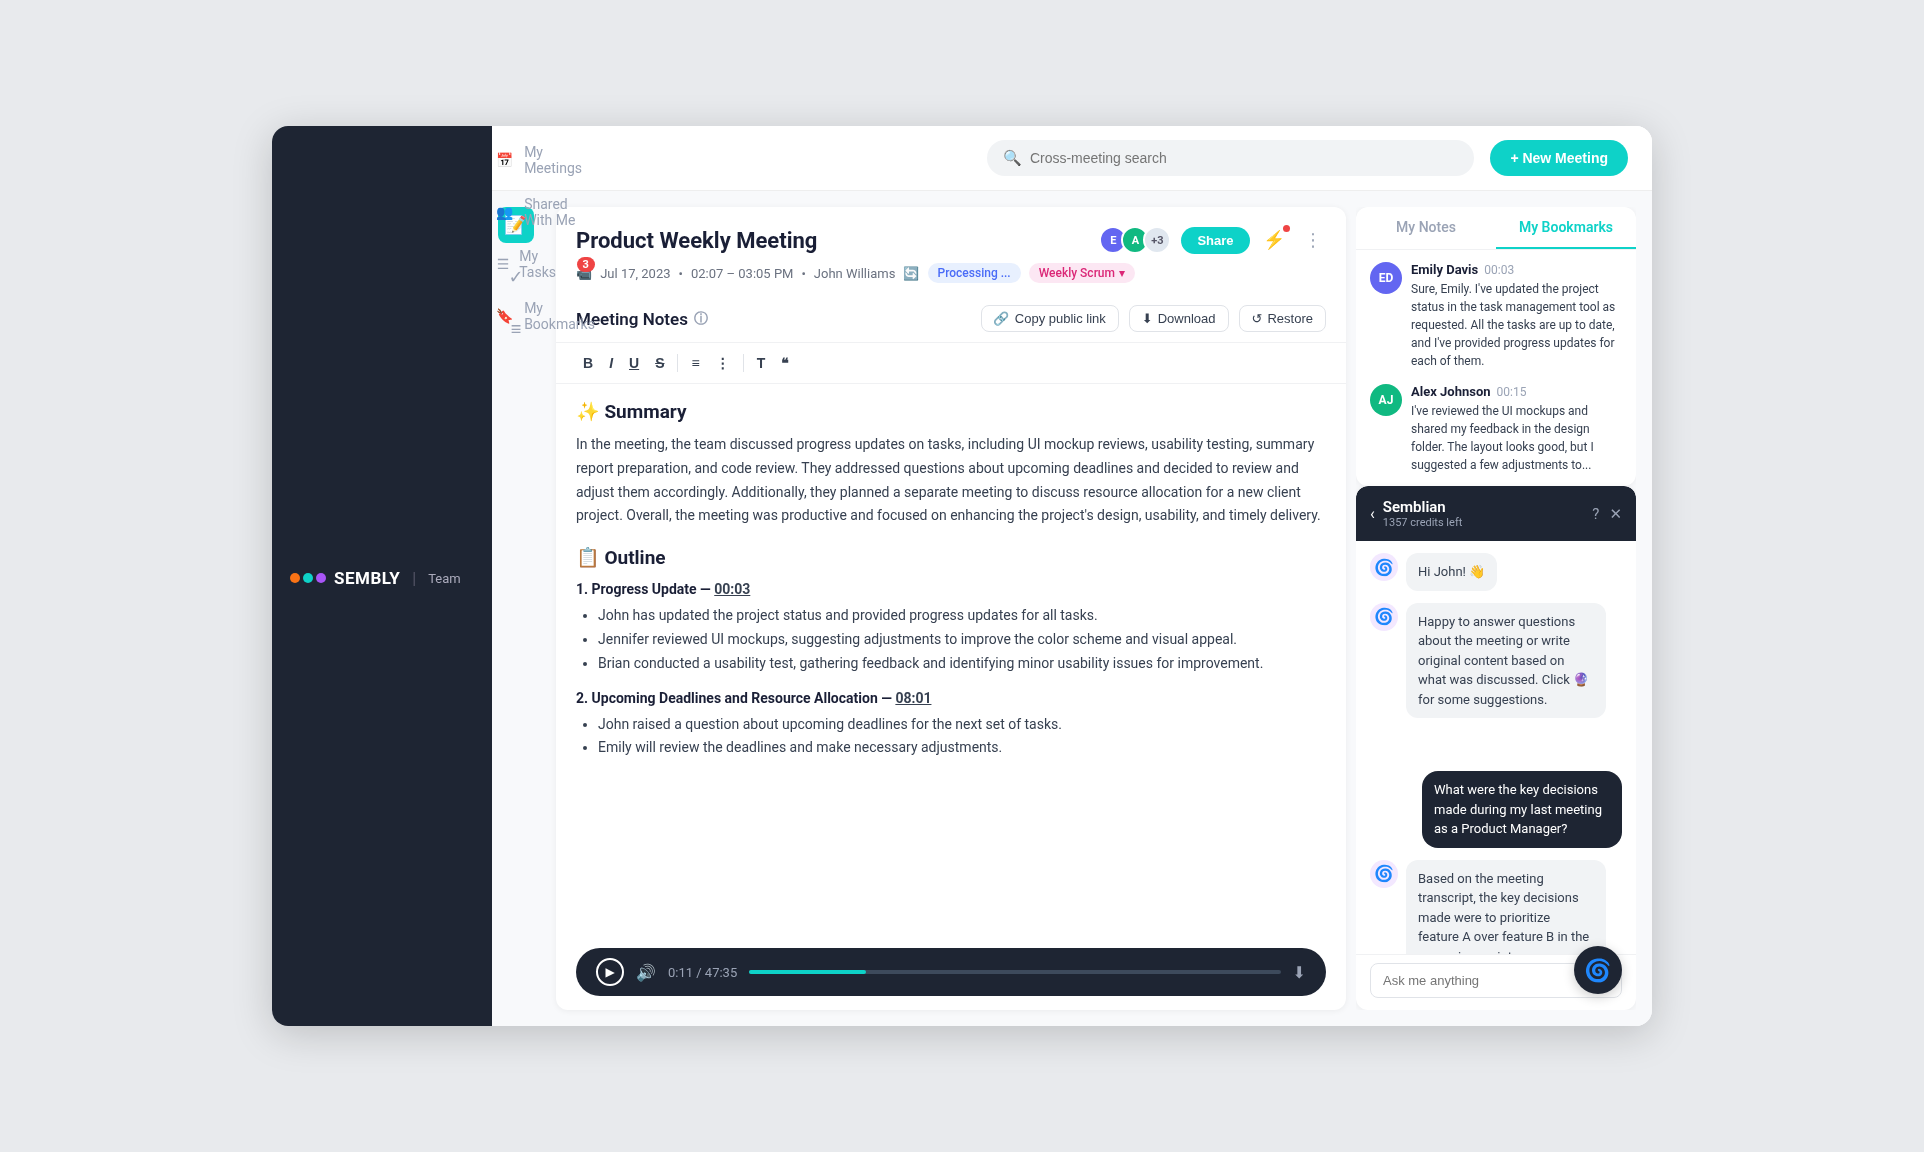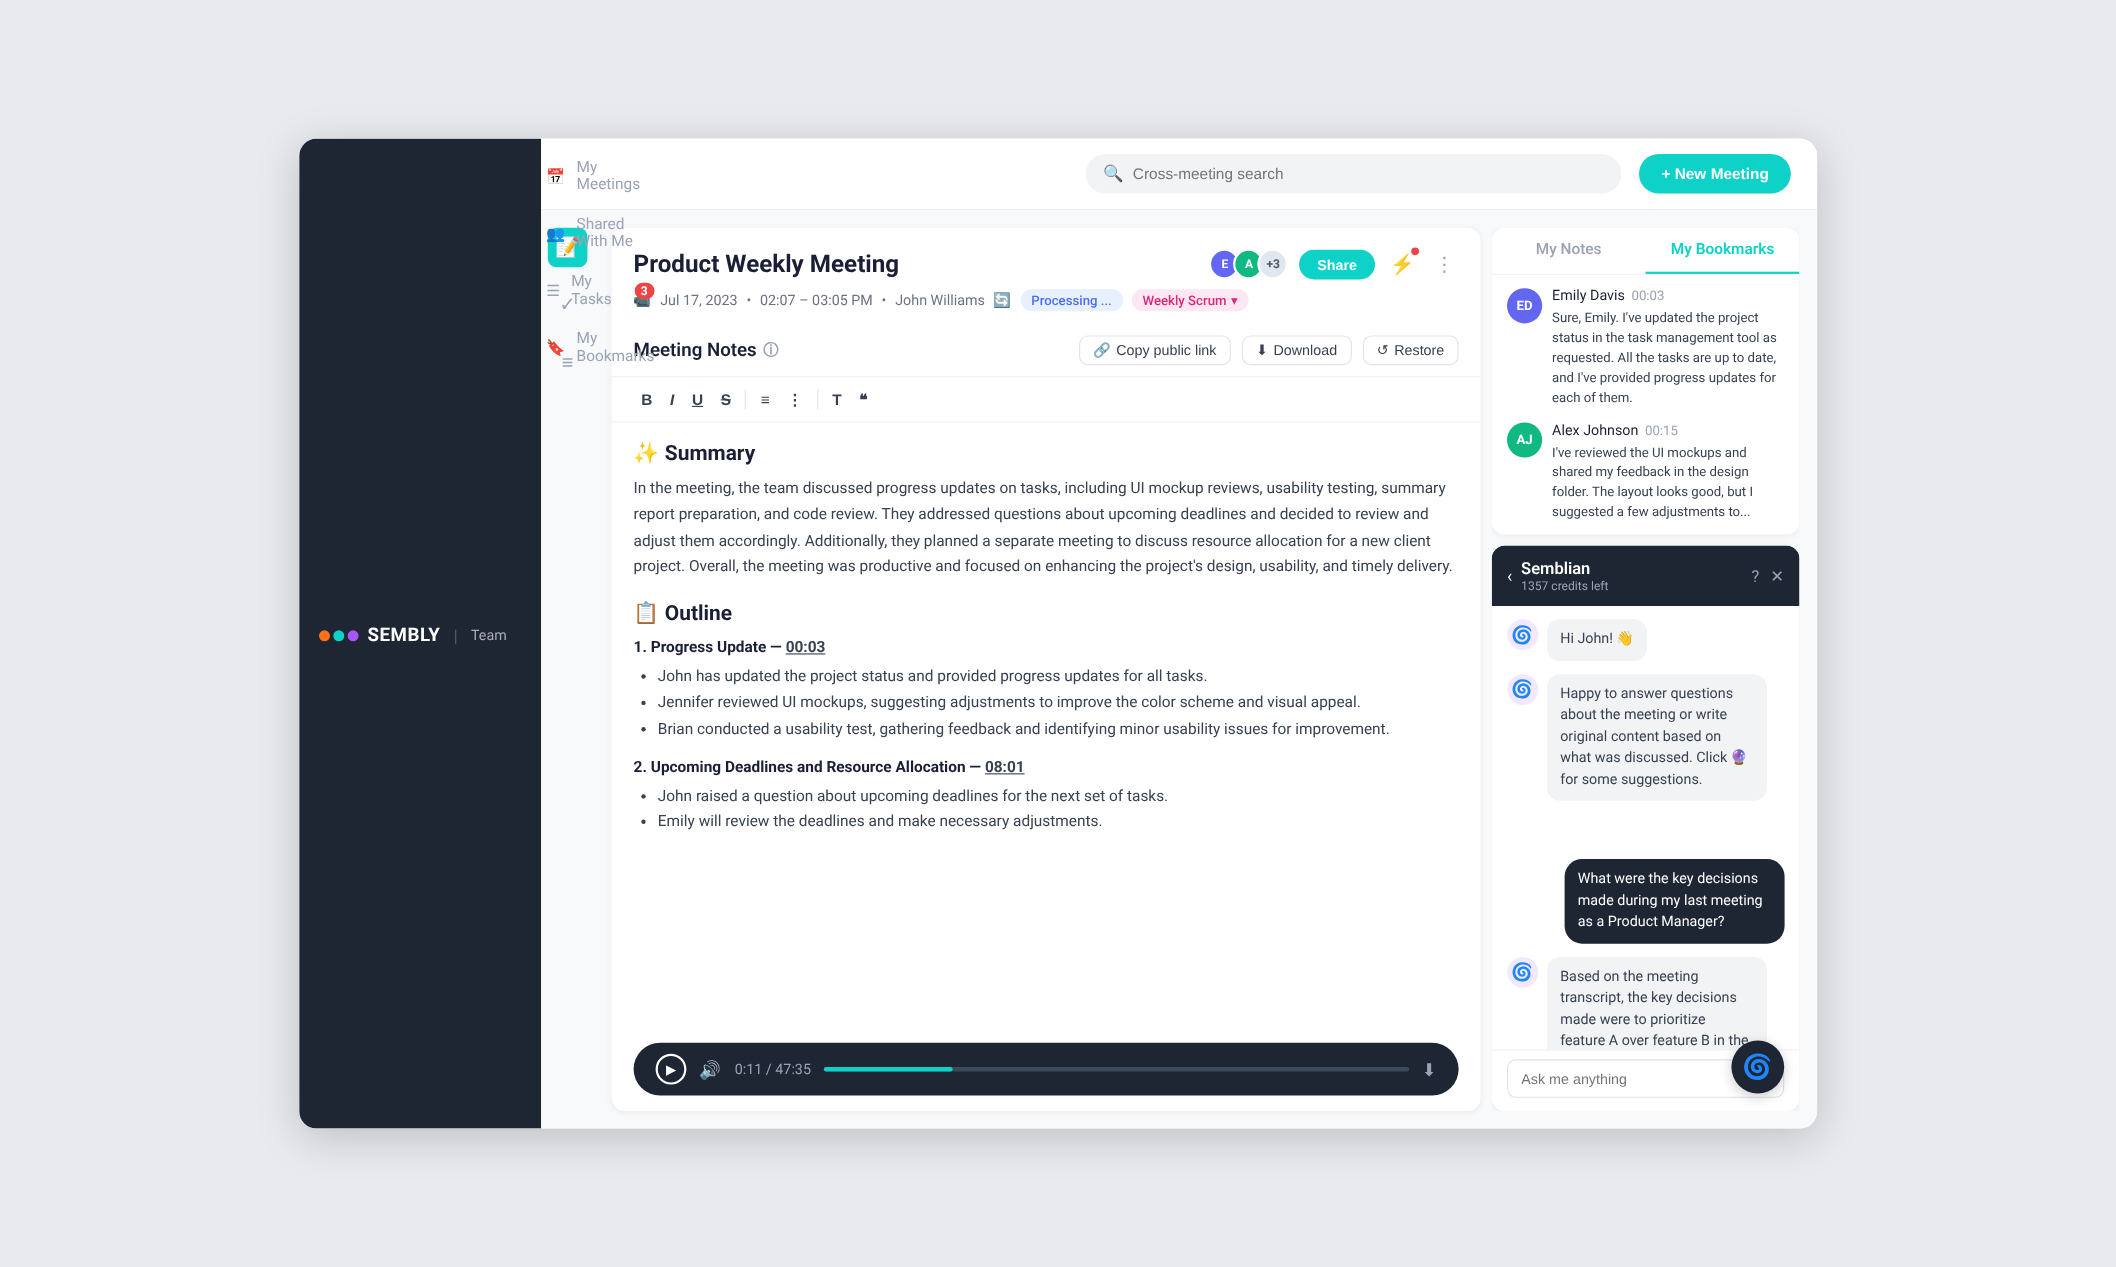--- a/index.html
+++ b/index.html
@@ -442,21 +442,20 @@
       width: 22%;
     }
     .download-icon { color: #9aa3b5; font-size: 16px; cursor: pointer; }
 
     
     .side-panel {
       width: 280px;
       display: flex;
       flex-direction: column;
       margin: 16px 16px 16px 10px;
-      gap: 10px;
       overflow: hidden;
     }
 
     
     .bookmarks-card {
       background: #fff;
       border-radius: 12px;
       box-shadow: 0 1px 6px rgba(0,0,0,0.06);
       display: flex;
       flex-direction: column;
@@ -498,21 +497,21 @@
       width: 32px; height: 32px; border-radius: 50%;
       display: flex; align-items: center; justify-content: center;
       font-size: 12px; font-weight: 700; color: #fff;
       flex-shrink: 0;
     }
     .entry-content { flex: 1; }
     .entry-meta {
       display: flex; gap: 6px; align-items: baseline;
       margin-bottom: 3px;
     }
-    .entry-name { font-size: 13px; font-weight: 400; color: #1a1f36; }
+    .entry-name { font-size: 13px; font-weight: 700; color: #1a1f36; }
     .entry-time { font-size: 12px; color: #9aa3b5; }
     .entry-text { font-size: 12px; color: #374151; line-height: 1.5; }
 
     
     .chat-card {
       background: #fff;
       border-radius: 12px;
       box-shadow: 0 1px 6px rgba(0,0,0,0.06);
       display: flex;
       flex-direction: column;

